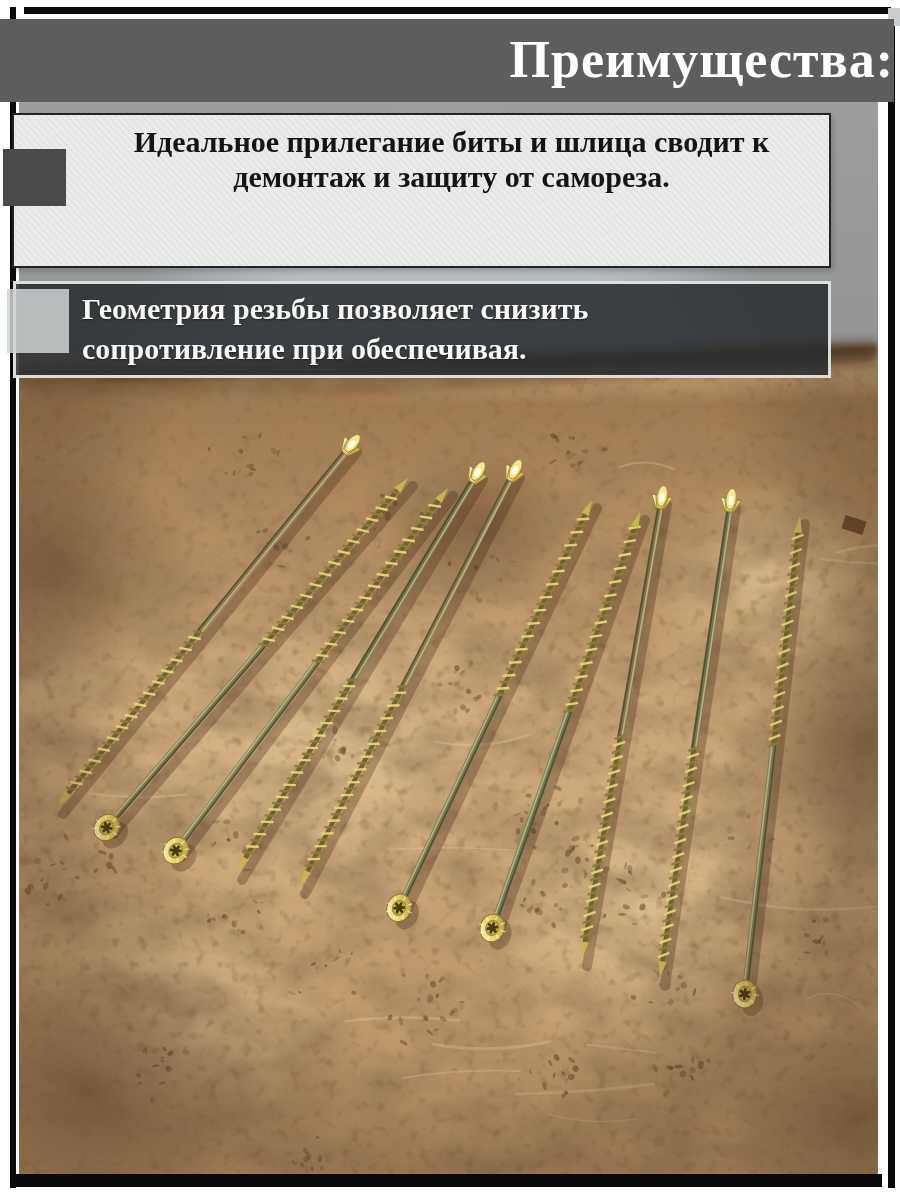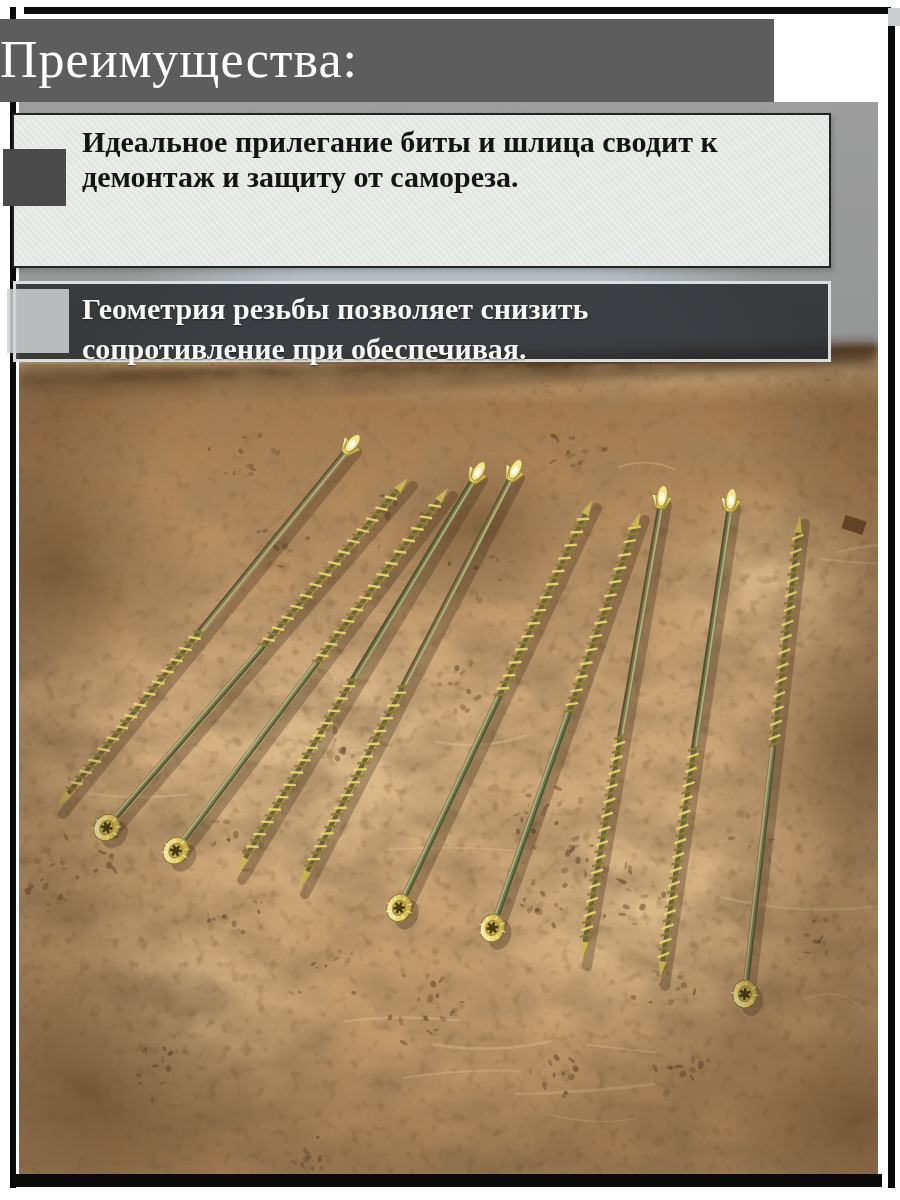--- a/index.html
+++ b/index.html
@@ -9,37 +9,37 @@
   }
   .photo{position:absolute;left:19px;top:102px;width:859px;height:1072px;z-index:1;}
   .photo svg{display:block;}
   .frame{position:absolute;background:#0a0a0a;z-index:2;}
   .frame.top{left:24px;top:7px;width:867px;height:7px;}
   .frame.left{left:10px;top:7px;width:6px;height:1181px;}
   .frame.right{left:888px;top:26px;width:7px;height:1162px;}
   .frame.bottom{left:13px;top:1174px;width:869px;height:13px;}
   .frame-corner{position:absolute;left:888px;top:8px;width:12px;height:18px;background:#c9cdcf;z-index:2;}
   .header{
-    position:absolute;left:0;top:19px;width:774px;height:83px;z-index:3;
-    background:#5d5d5d;color:#ffffff;text-align:left;
-    font-weight:normal;font-size:52px;line-height:82px;letter-spacing:1px;
+    position:absolute;left:0;top:19px;width:894px;height:83px;z-index:3;
+    background:#5d5d5d;color:#ffffff;text-align:right;
+    font-weight:bold;font-size:52px;line-height:82px;letter-spacing:1px;
   }
   .benefit{position:absolute;z-index:4;box-sizing:border-box;}
   .benefit .line{white-space:nowrap;font-weight:bold;}
   .benefit.light{
     left:12px;top:113px;width:819px;height:155px;
     background:#eaece9;border:2px solid #212325;
     padding:9px 8px 0 68px;
     font-size:30px;color:#141414;
     background-image:repeating-linear-gradient(47deg,rgba(120,125,120,0.07) 0 2px,rgba(255,255,255,0) 2px 5px);
     box-shadow:2px 3px 5px rgba(40,45,48,0.25);
   }
   .benefit.light .line{line-height:35px;}
   .benefit.dark{
-    left:13px;top:281px;width:818px;height:81px;
+    left:13px;top:281px;width:818px;height:97px;
     background:rgba(41,45,48,0.87);border:3px solid rgba(233,236,235,0.92);
     padding:5px 8px 0 66px;
     font-size:30px;color:#f7f8f5;
     text-shadow:0 1px 2px rgba(0,0,0,0.5);
   }
   .benefit.dark .line{line-height:40px;}
   .decor{position:absolute;z-index:5;}
   .decor.dark-sq{left:3px;top:149px;width:63px;height:57px;background:#4a4a4a;}
   .decor.light-sq{left:7px;top:289px;width:62px;height:64px;background:rgba(207,212,212,0.85);}
 </style>
@@ -943,21 +943,21 @@
   <div class="frame top" style="background: rgb(10, 10, 10);"></div>
   <div class="frame left" style="background: rgb(10, 10, 10);"></div>
   <div class="frame right" style="background: rgb(10, 10, 10);"></div>
   <div class="frame bottom" style="background: rgb(10, 10, 10);"></div>
   <div class="frame-corner"></div>
 
   <div class="header" style="background: rgb(93, 93, 93); color: rgb(255, 255, 255);">
     <span>Преимущества:</span>
   </div>
 
-  <div class="benefit light" style="border-color: rgb(33, 35, 37); color: rgb(20, 20, 20);">
+  <div class="benefit light" style="border-color: rgb(33, 35, 37); color: rgb(20, 20, 20); text-align: center;">
     <div>
         <div class="line">Идеальное прилегание биты и шлица сводит к</div>
         <div class="line">демонтаж и защиту от самореза.</div>
       </div>
   </div>
 
   <div class="benefit dark" style="background: rgba(41, 45, 48, 0.87); border-color: rgba(233, 236, 235, 0.92); color: rgb(247, 248, 245);">
     <div>
         <div class="line">Геометрия резьбы позволяет снизить</div>
         <div class="line">сопротивление при обеспечивая.</div>

